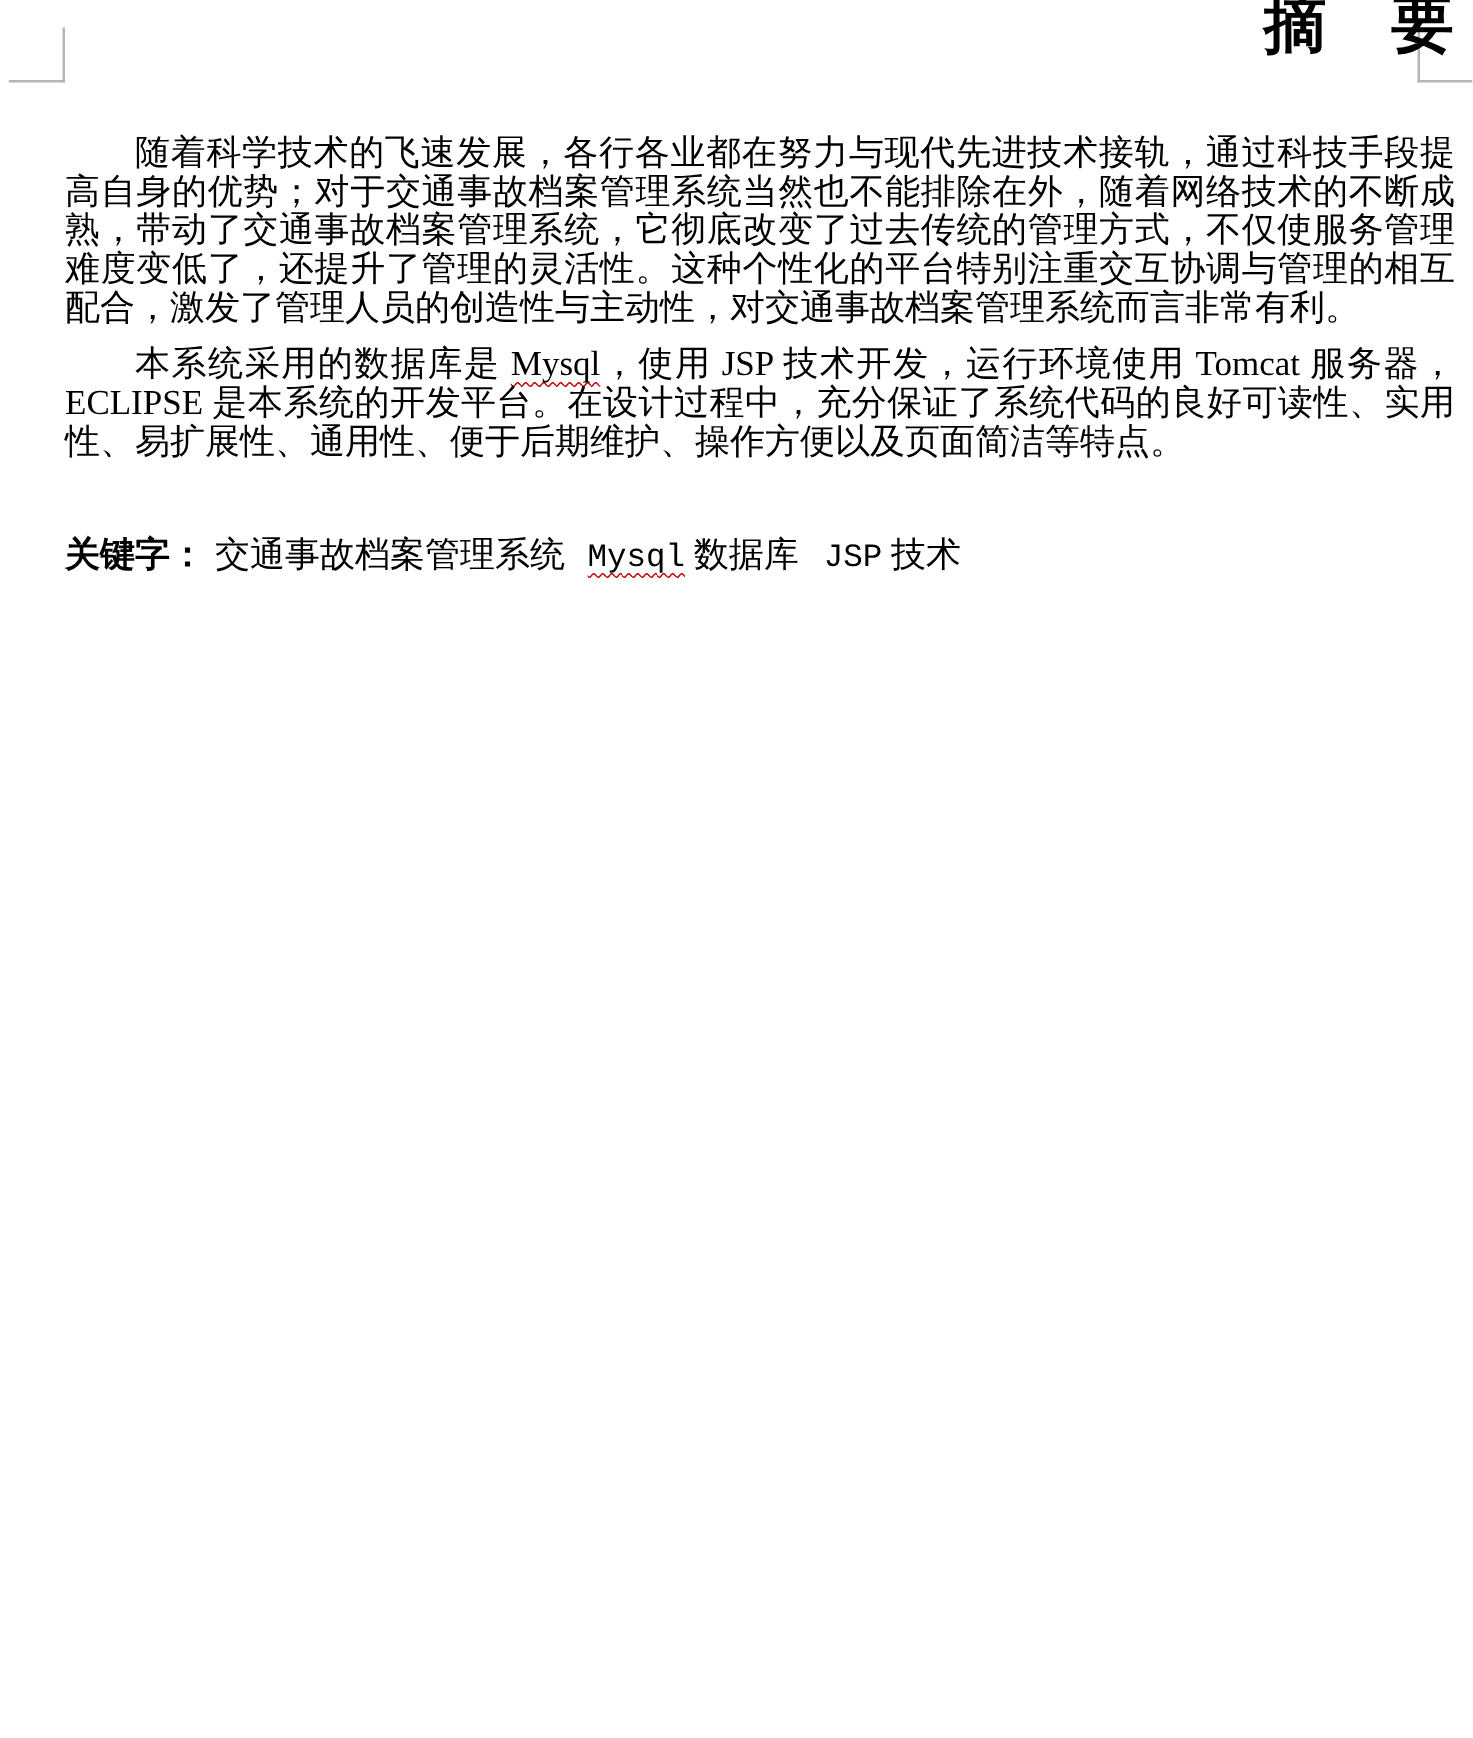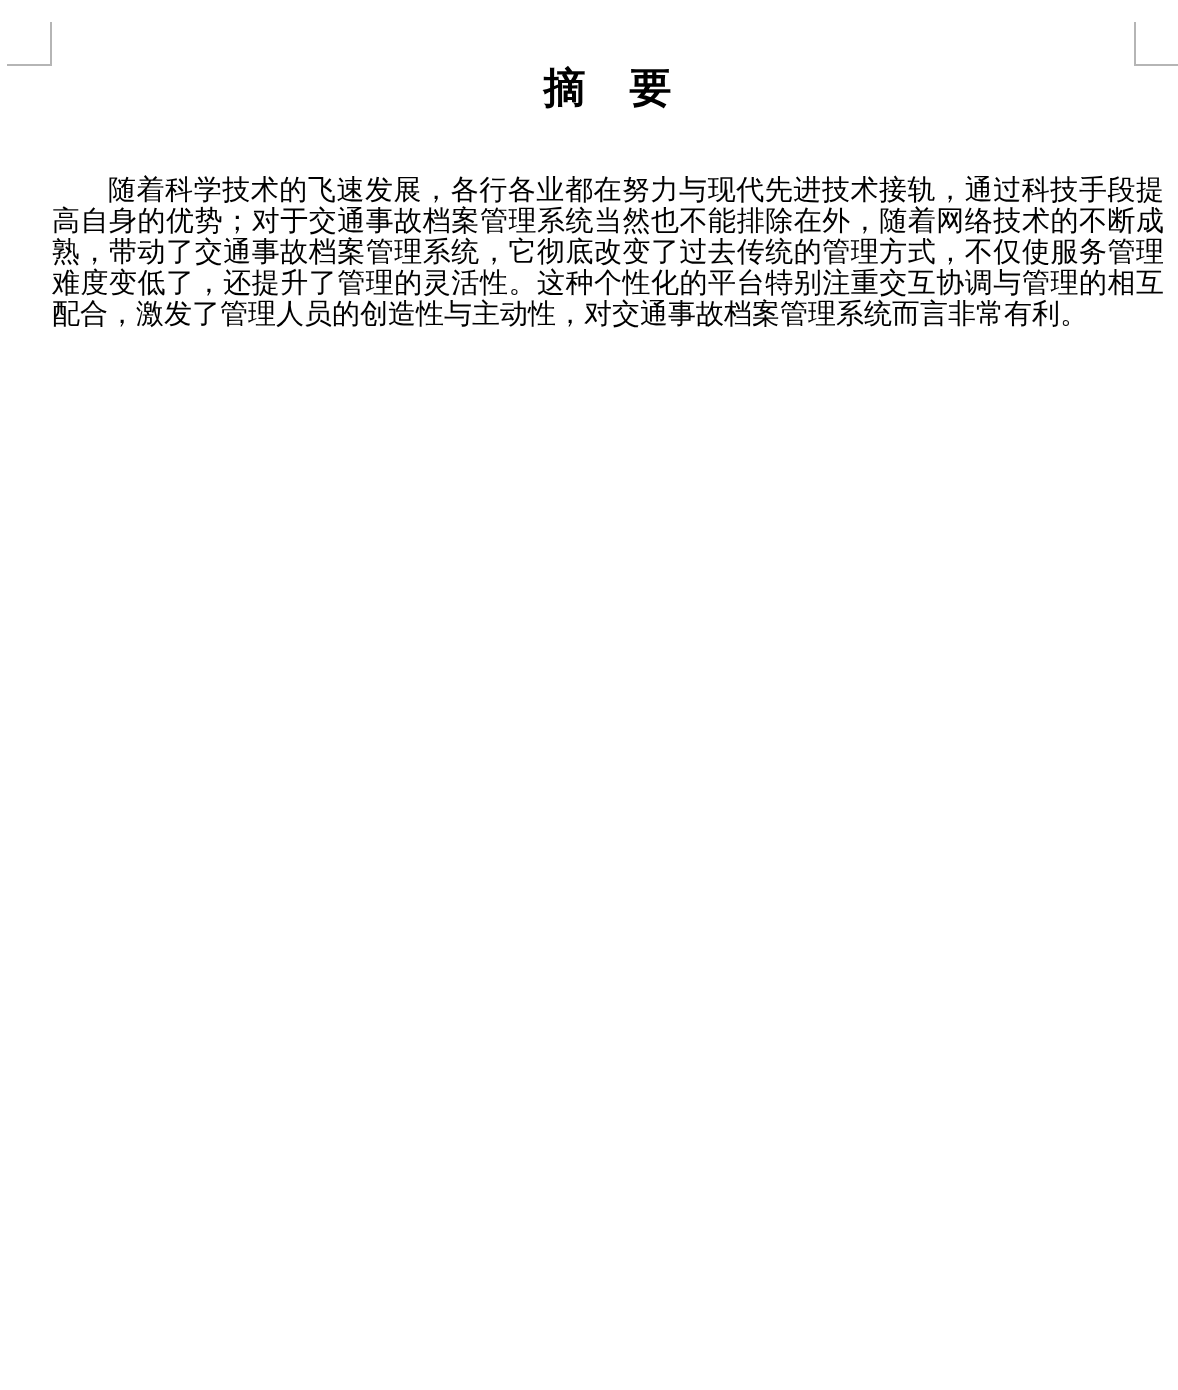--- a/index.html
+++ b/index.html
@@ -35,25 +35,24 @@
     border-bottom: 2px solid #b5b5b5;
   }
   .content {
     position: absolute;
     left: 52px;
     top: 0;
     width: 1112px;
   }
   .doc-title {
     margin: 0;
-    padding-top: 67px;
-    text-align: center;
+    text-align: right;
     font-family: "Liberation Sans", "DejaVu Sans", sans-serif;
     font-weight: 700;
-    font-size: 42px;
+    font-size: 50px;
     line-height: 41px;
     letter-spacing: 1px;
   }
   p.body-para {
     margin: 0;
     font-size: 28px;
     line-height: 31px;
     text-align: justify;
     text-indent: 2em;
   }
@@ -98,16 +97,20 @@
 
   <div class="crop-mark tl"></div>
   <div class="crop-mark tr"></div>
 
   <div class="content">
 
     <h1 class="doc-title">摘　要</h1>
 
     <p class="body-para first"><span>随着科学技术的飞速发展，各行各业都在努力与现代先进技术接轨，通过科技手段提高自身的优势；对于交通事故档案管理系统当然也不能排除在外，随着网络技术的不断成熟，带动了交通事故档案管理系统，它彻底改变了过去传统的管理方式，不仅使服务管理难度变低了，还提升了管理的灵活性。这种个性化的平台特别注重交互协调与管理的相互配合，激发了管理人员的创造性与主动性，对交通事故档案管理系统而言非常有利。</span></p>
 
+    <p class="body-para second"><span>本系统采用的数据库是 </span><span class="squiggle">Mysql</span><span>，使用 JSP 技术开发，运行环境使用 Tomcat 服务器，ECLIPSE 是本系统的开发平台。在设计过程中，充分保证了系统代码的良好可读性、实用性、易扩展性、通用性、便于后期维护、操作方便以及页面简洁等特点。</span></p>
 
+    <p class="keywords">
+      <span class="kw-label">关键字：</span><span class="kw-item-1">交通事故档案管理系统</span><span class="kw-item-2 mono squiggle">Mysql</span>&nbsp;<span>数据库</span><span class="kw-item-3 mono">JSP</span>&nbsp;<span>技术</span>
+    </p>
 
   </div>
 </div>
 
 </body></html>

